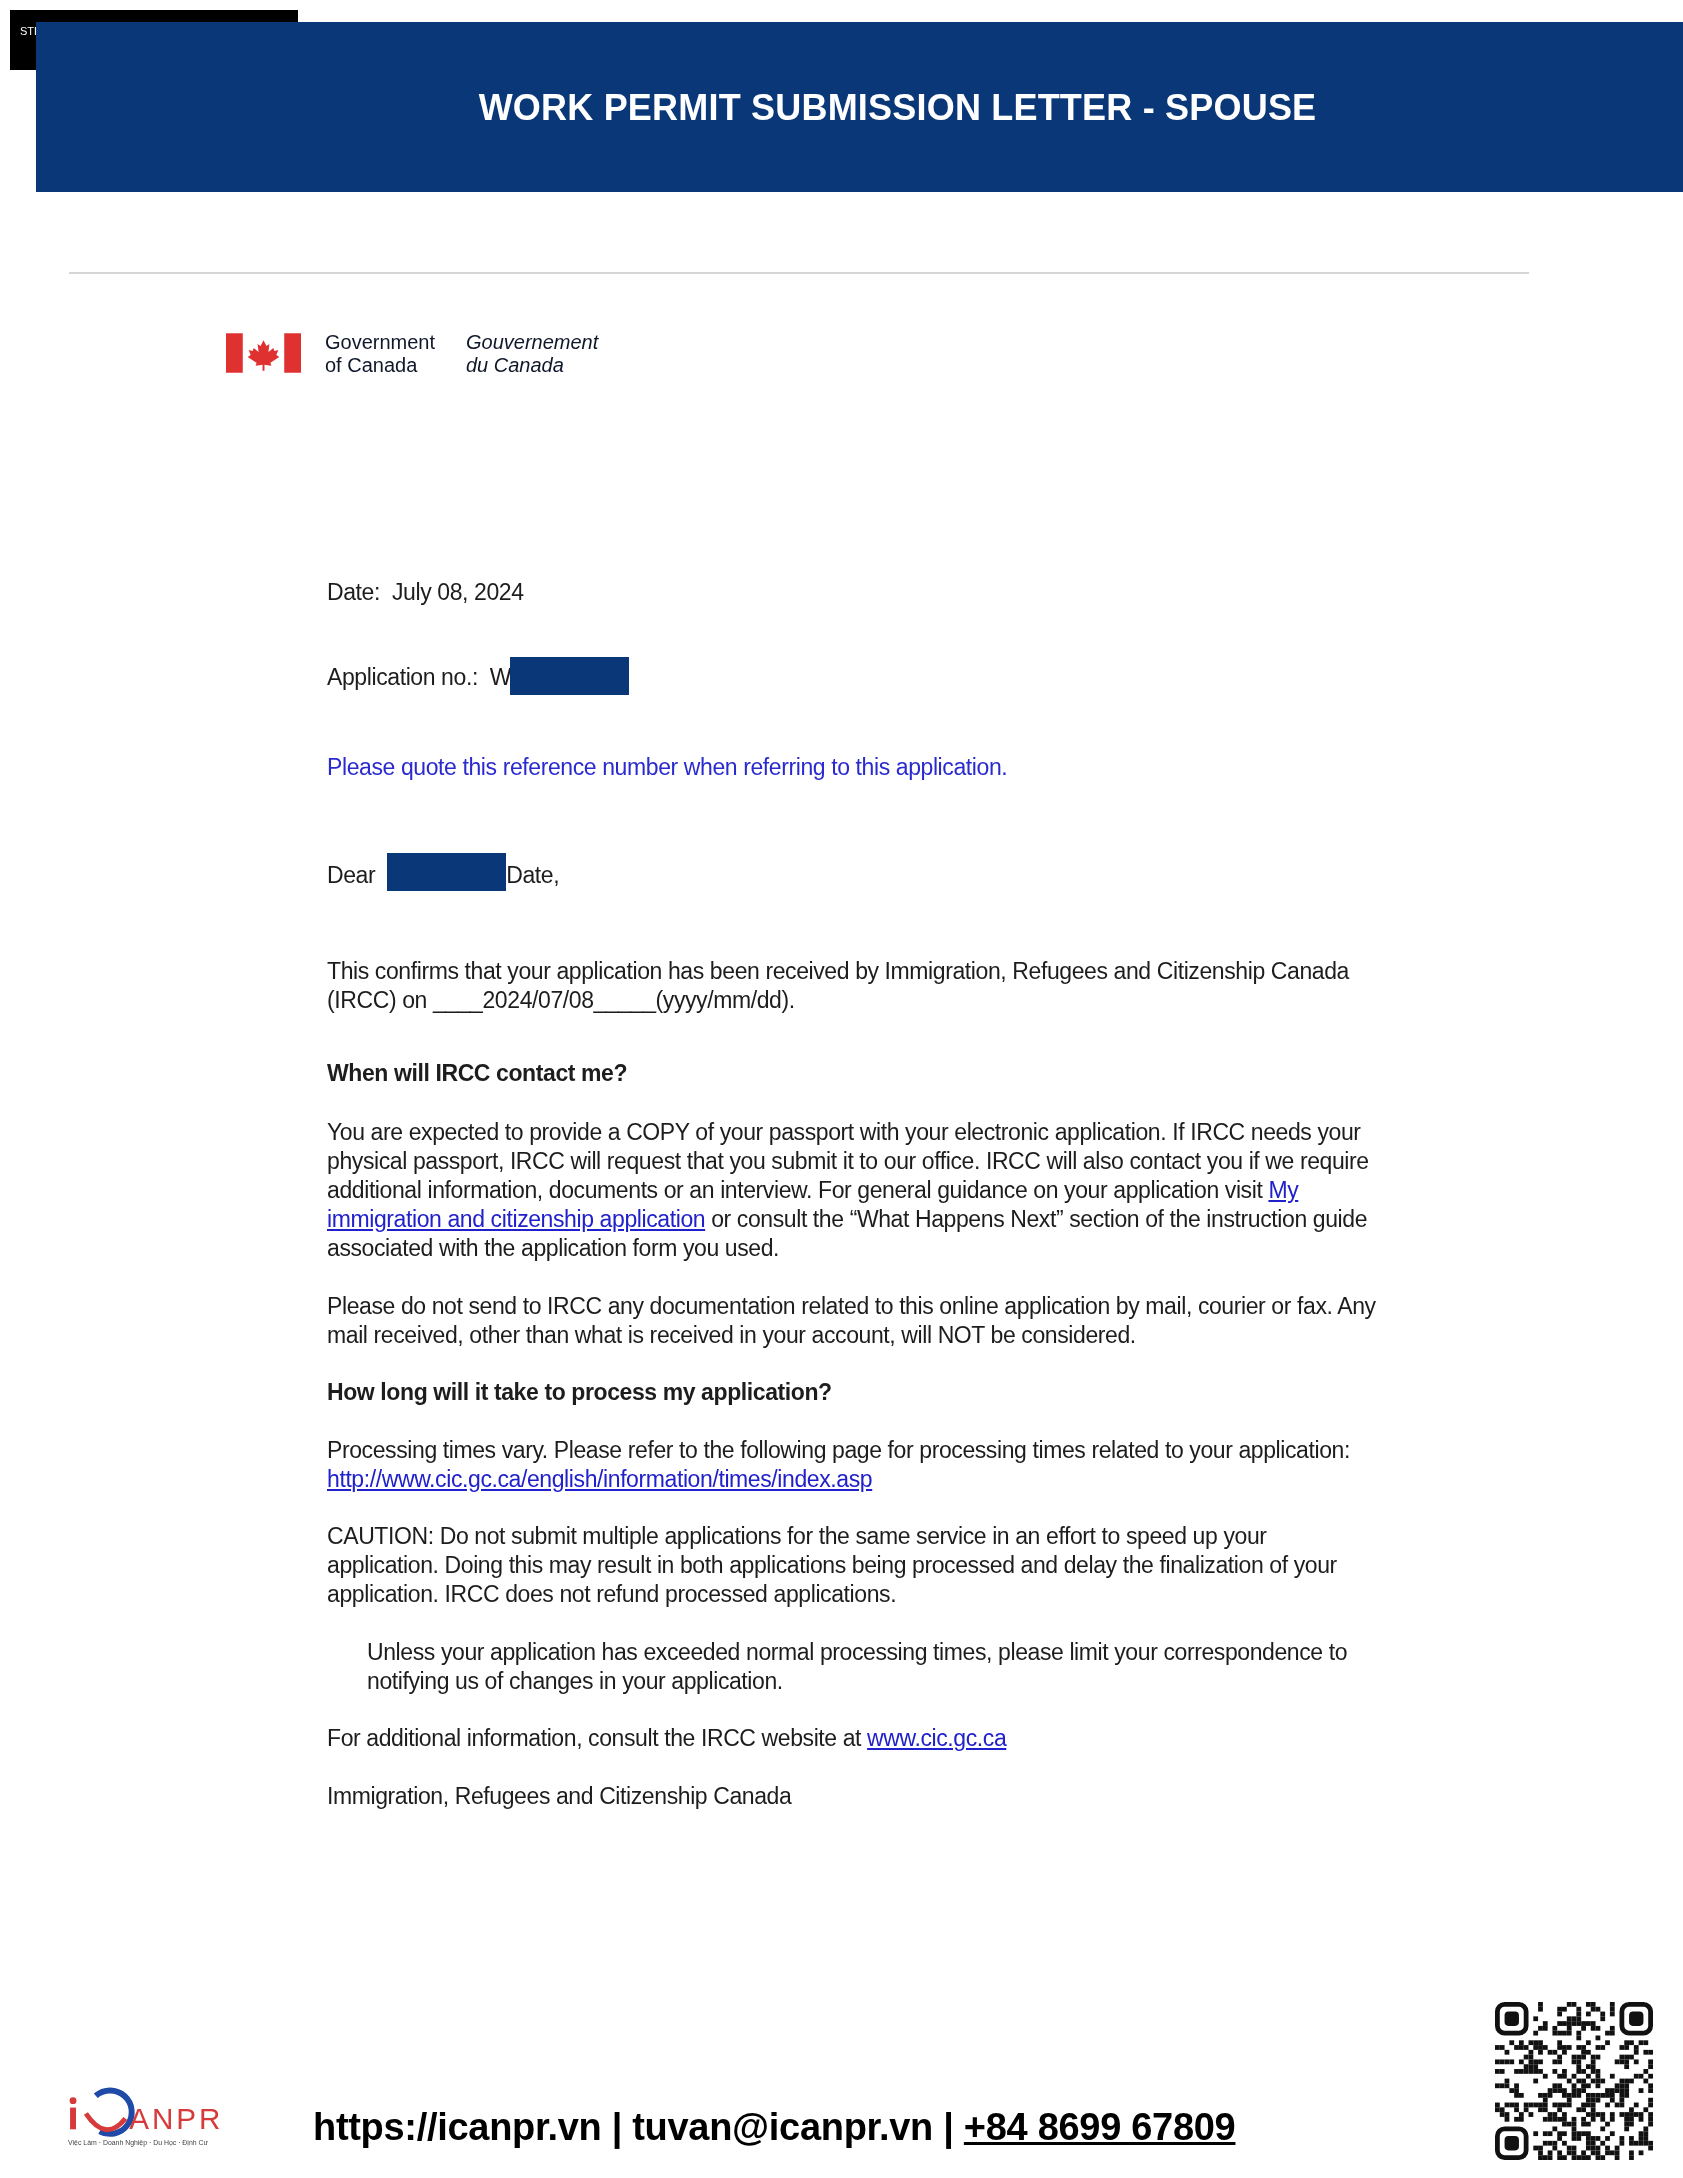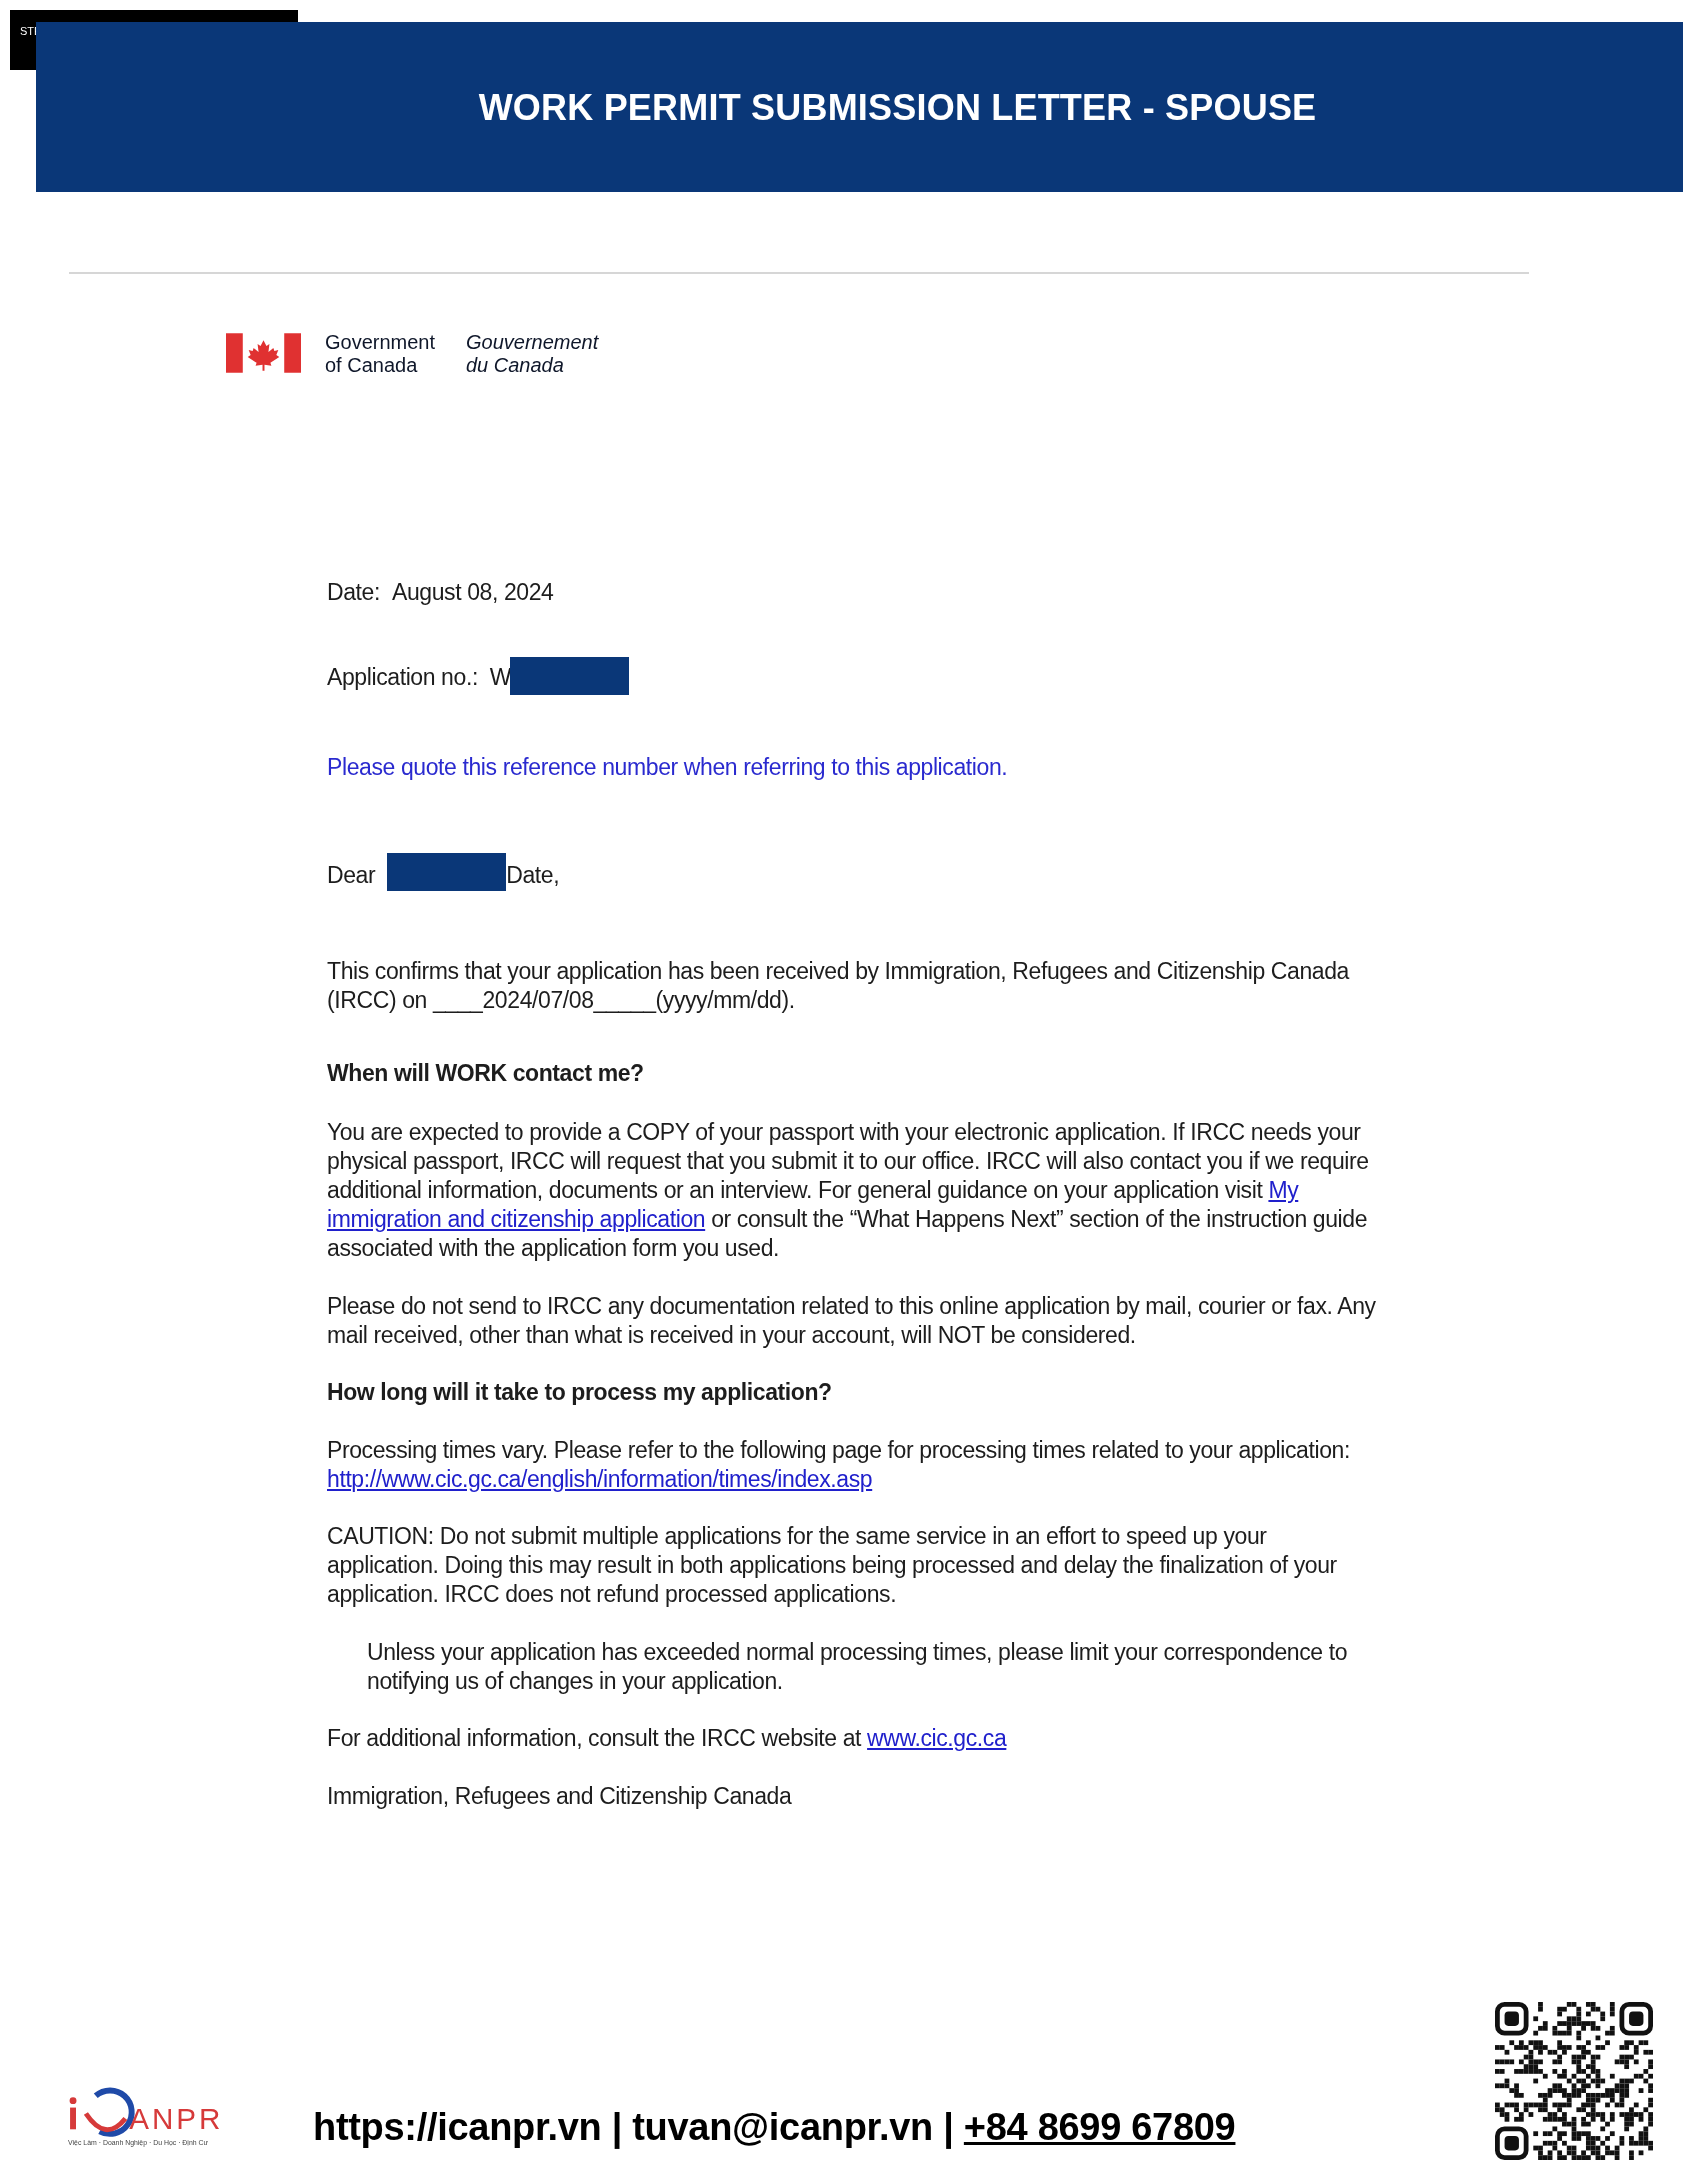--- a/index.html
+++ b/index.html
@@ -72,38 +72,38 @@
     <div>Government</div>
     <div>of Canada</div>
   </div>
   <div class="gov-text gov-fr">
     <div>Gouvernement</div>
     <div>du Canada</div>
   </div>
 </div>
 
 <div class="letter" style="top:578px;">
-  <span>Date:</span>&nbsp;&nbsp;<span>August 08, 2024</span>
+  <span>Date:</span>&nbsp;&nbsp;<span>July 08, 2024</span>
 </div>
 
 <div class="letter" style="top:663px;">
   <span>Application no.:</span>&nbsp;&nbsp;<span>W3</span><span class="redact" style="width:119px;height:38px;margin-left:-14px;margin-top:-6px;"></span>
 </div>
 
 <div class="letter italic-blue" style="top:753px;">Please quote this reference number when referring to this application.</div>
 
 <div class="letter" style="top:861px;">
   <span>Dear</span>&nbsp;&nbsp;<span class="redact" style="width:119px;height:38px;margin-top:-10px;"></span><span>Date,</span>
 </div>
 
 <div class="letter" style="top:957px;">
   <span>This confirms that your application has been received by Immigration, Refugees and Citizenship Canada (IRCC) on </span><span>____2024/07/08_____</span><span>(yyyy/mm/dd).</span>
 </div>
 
-<div class="letter bold" style="top:1059px;">When will WORK contact me?</div>
+<div class="letter bold" style="top:1059px;">When will IRCC contact me?</div>
 
 <div class="letter" style="top:1118px;">
   <span>You are expected to provide a COPY of your passport with your electronic application. If IRCC needs your physical passport, IRCC will request that you submit it to our office. IRCC will also contact you if we require additional information, documents or an interview. For general guidance on your application visit </span><span class="link">My immigration and citizenship application</span><span>  or consult the “What Happens Next” section of the instruction guide associated with the application form you used.</span>
 </div>
 
 <div class="letter" style="top:1292px;">Please do not send to IRCC any documentation related to this online application by mail, courier or fax.  Any mail received, other than what is received in your account, will NOT be considered.</div>
 
 <div class="letter bold" style="top:1378px;">How long will it take to process my application?</div>
 
 <div class="letter" style="top:1436px;">

